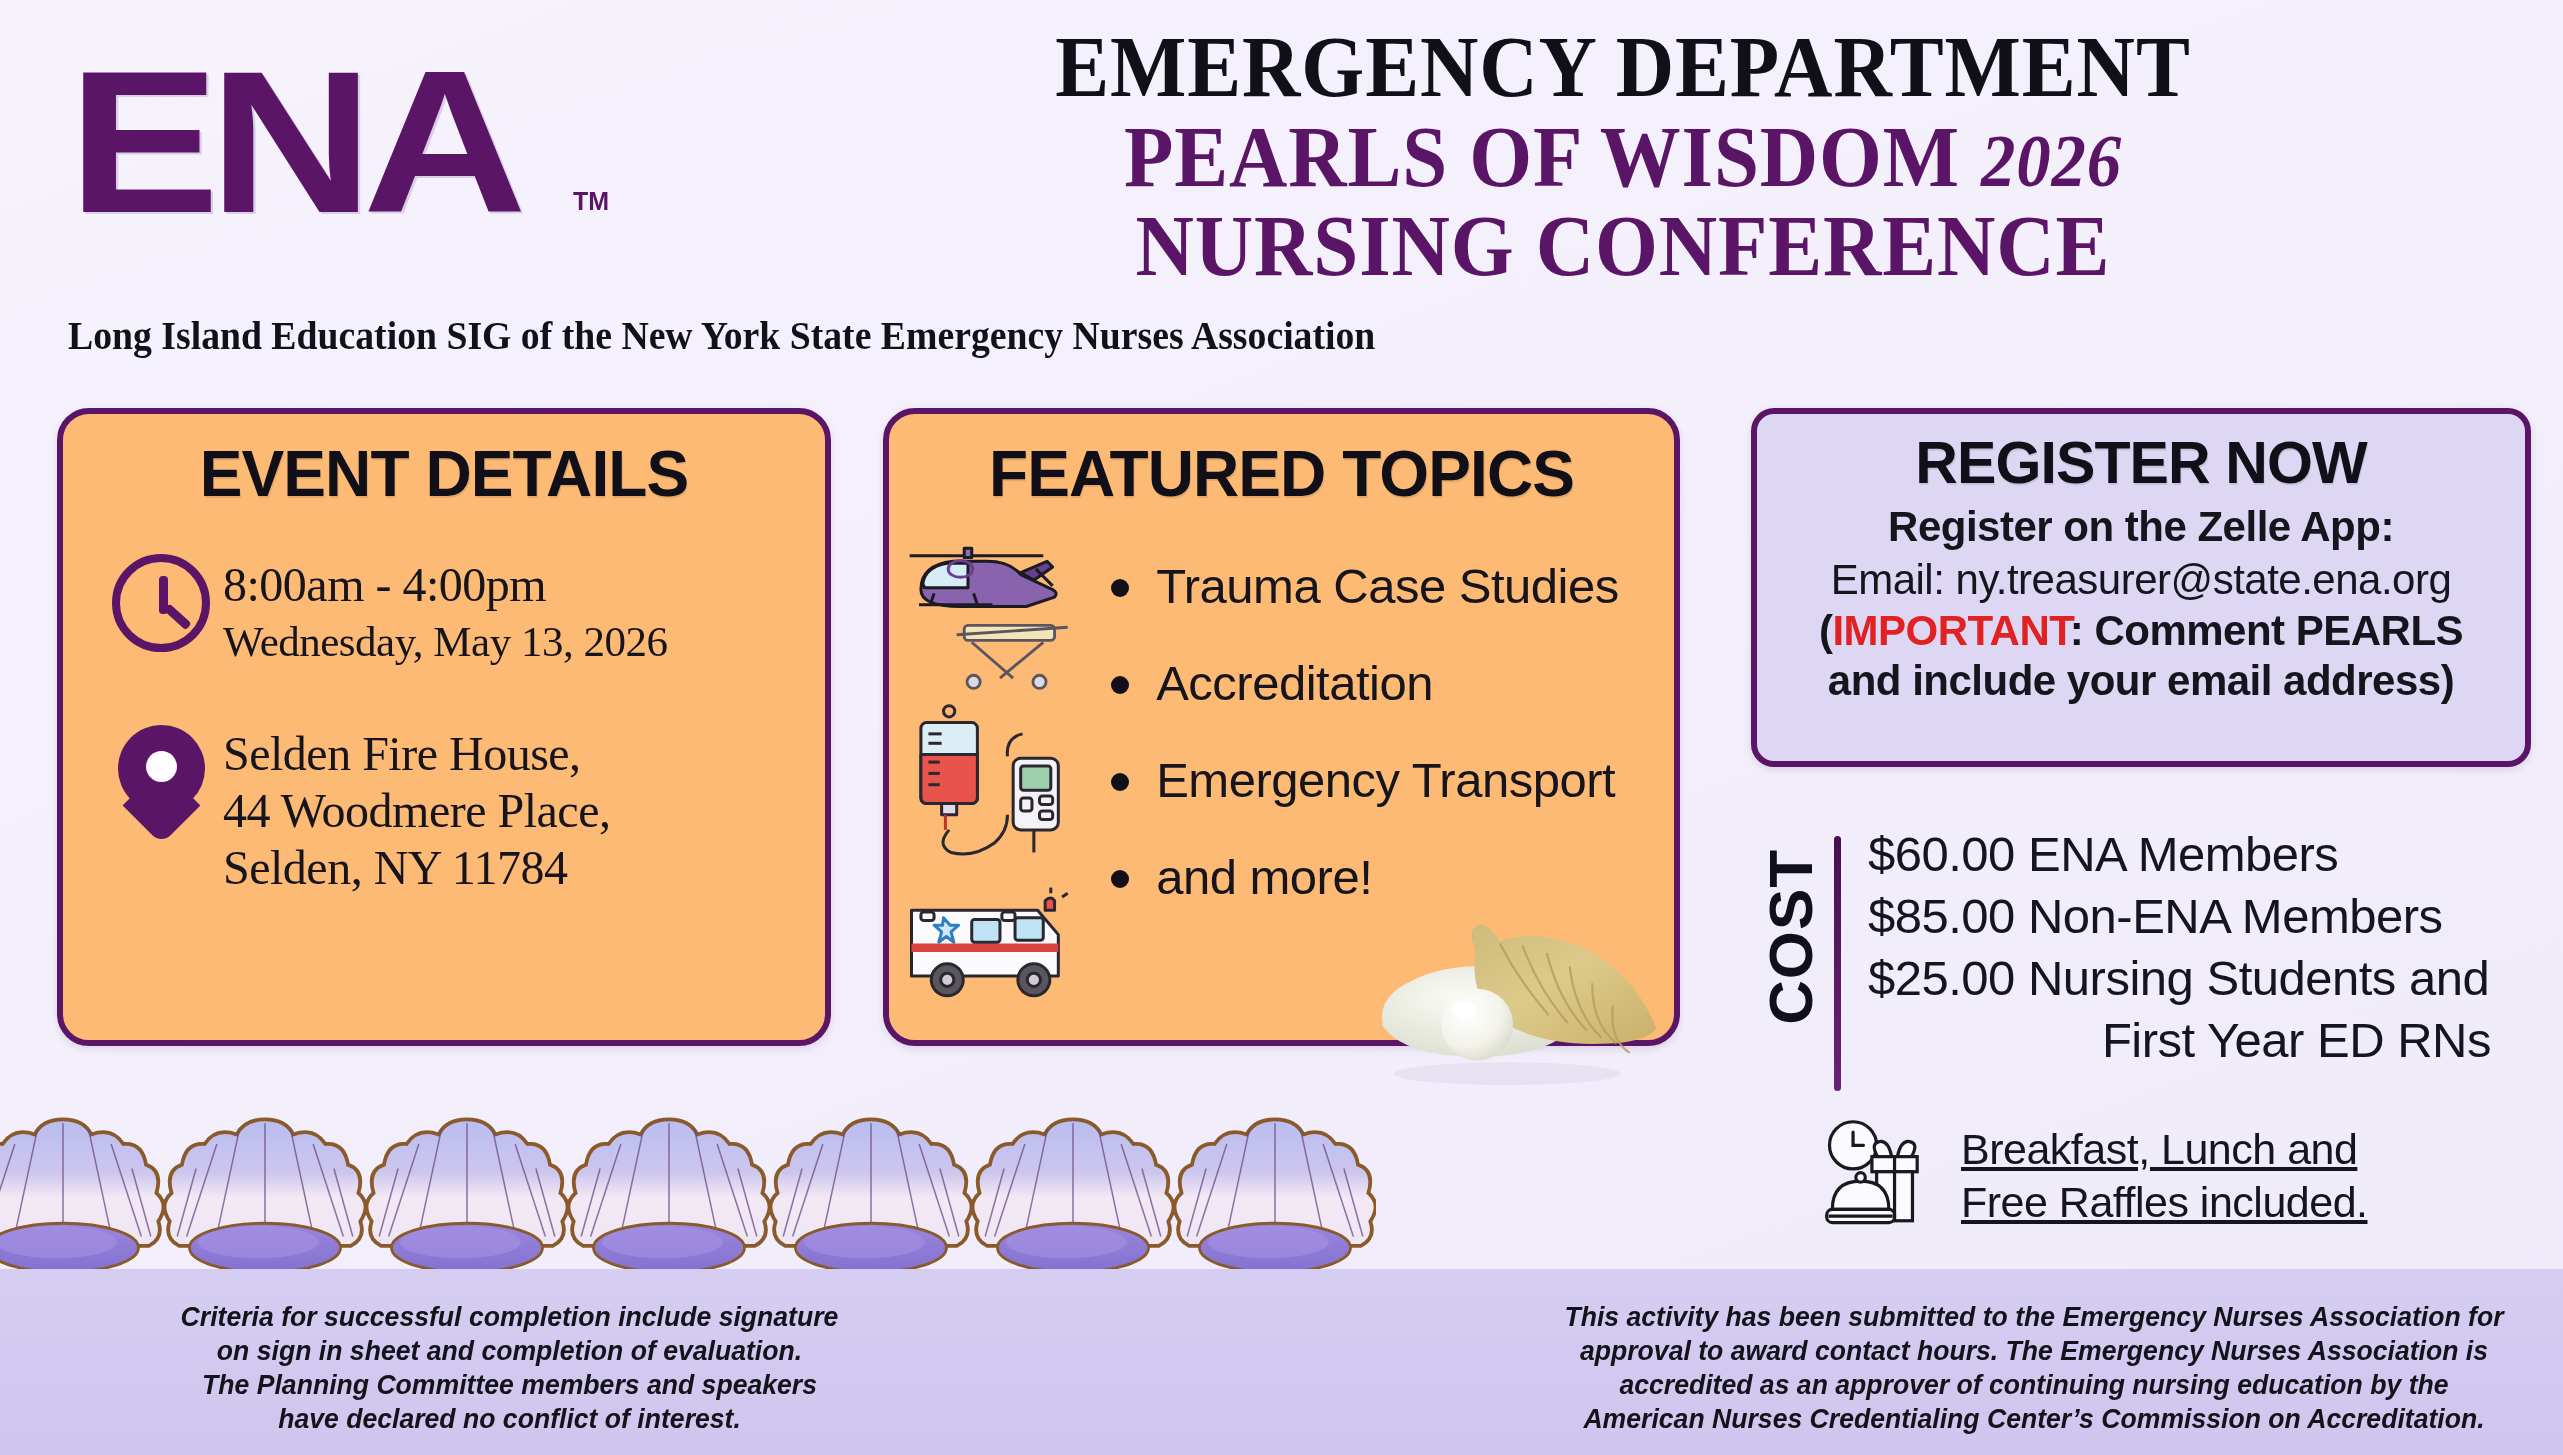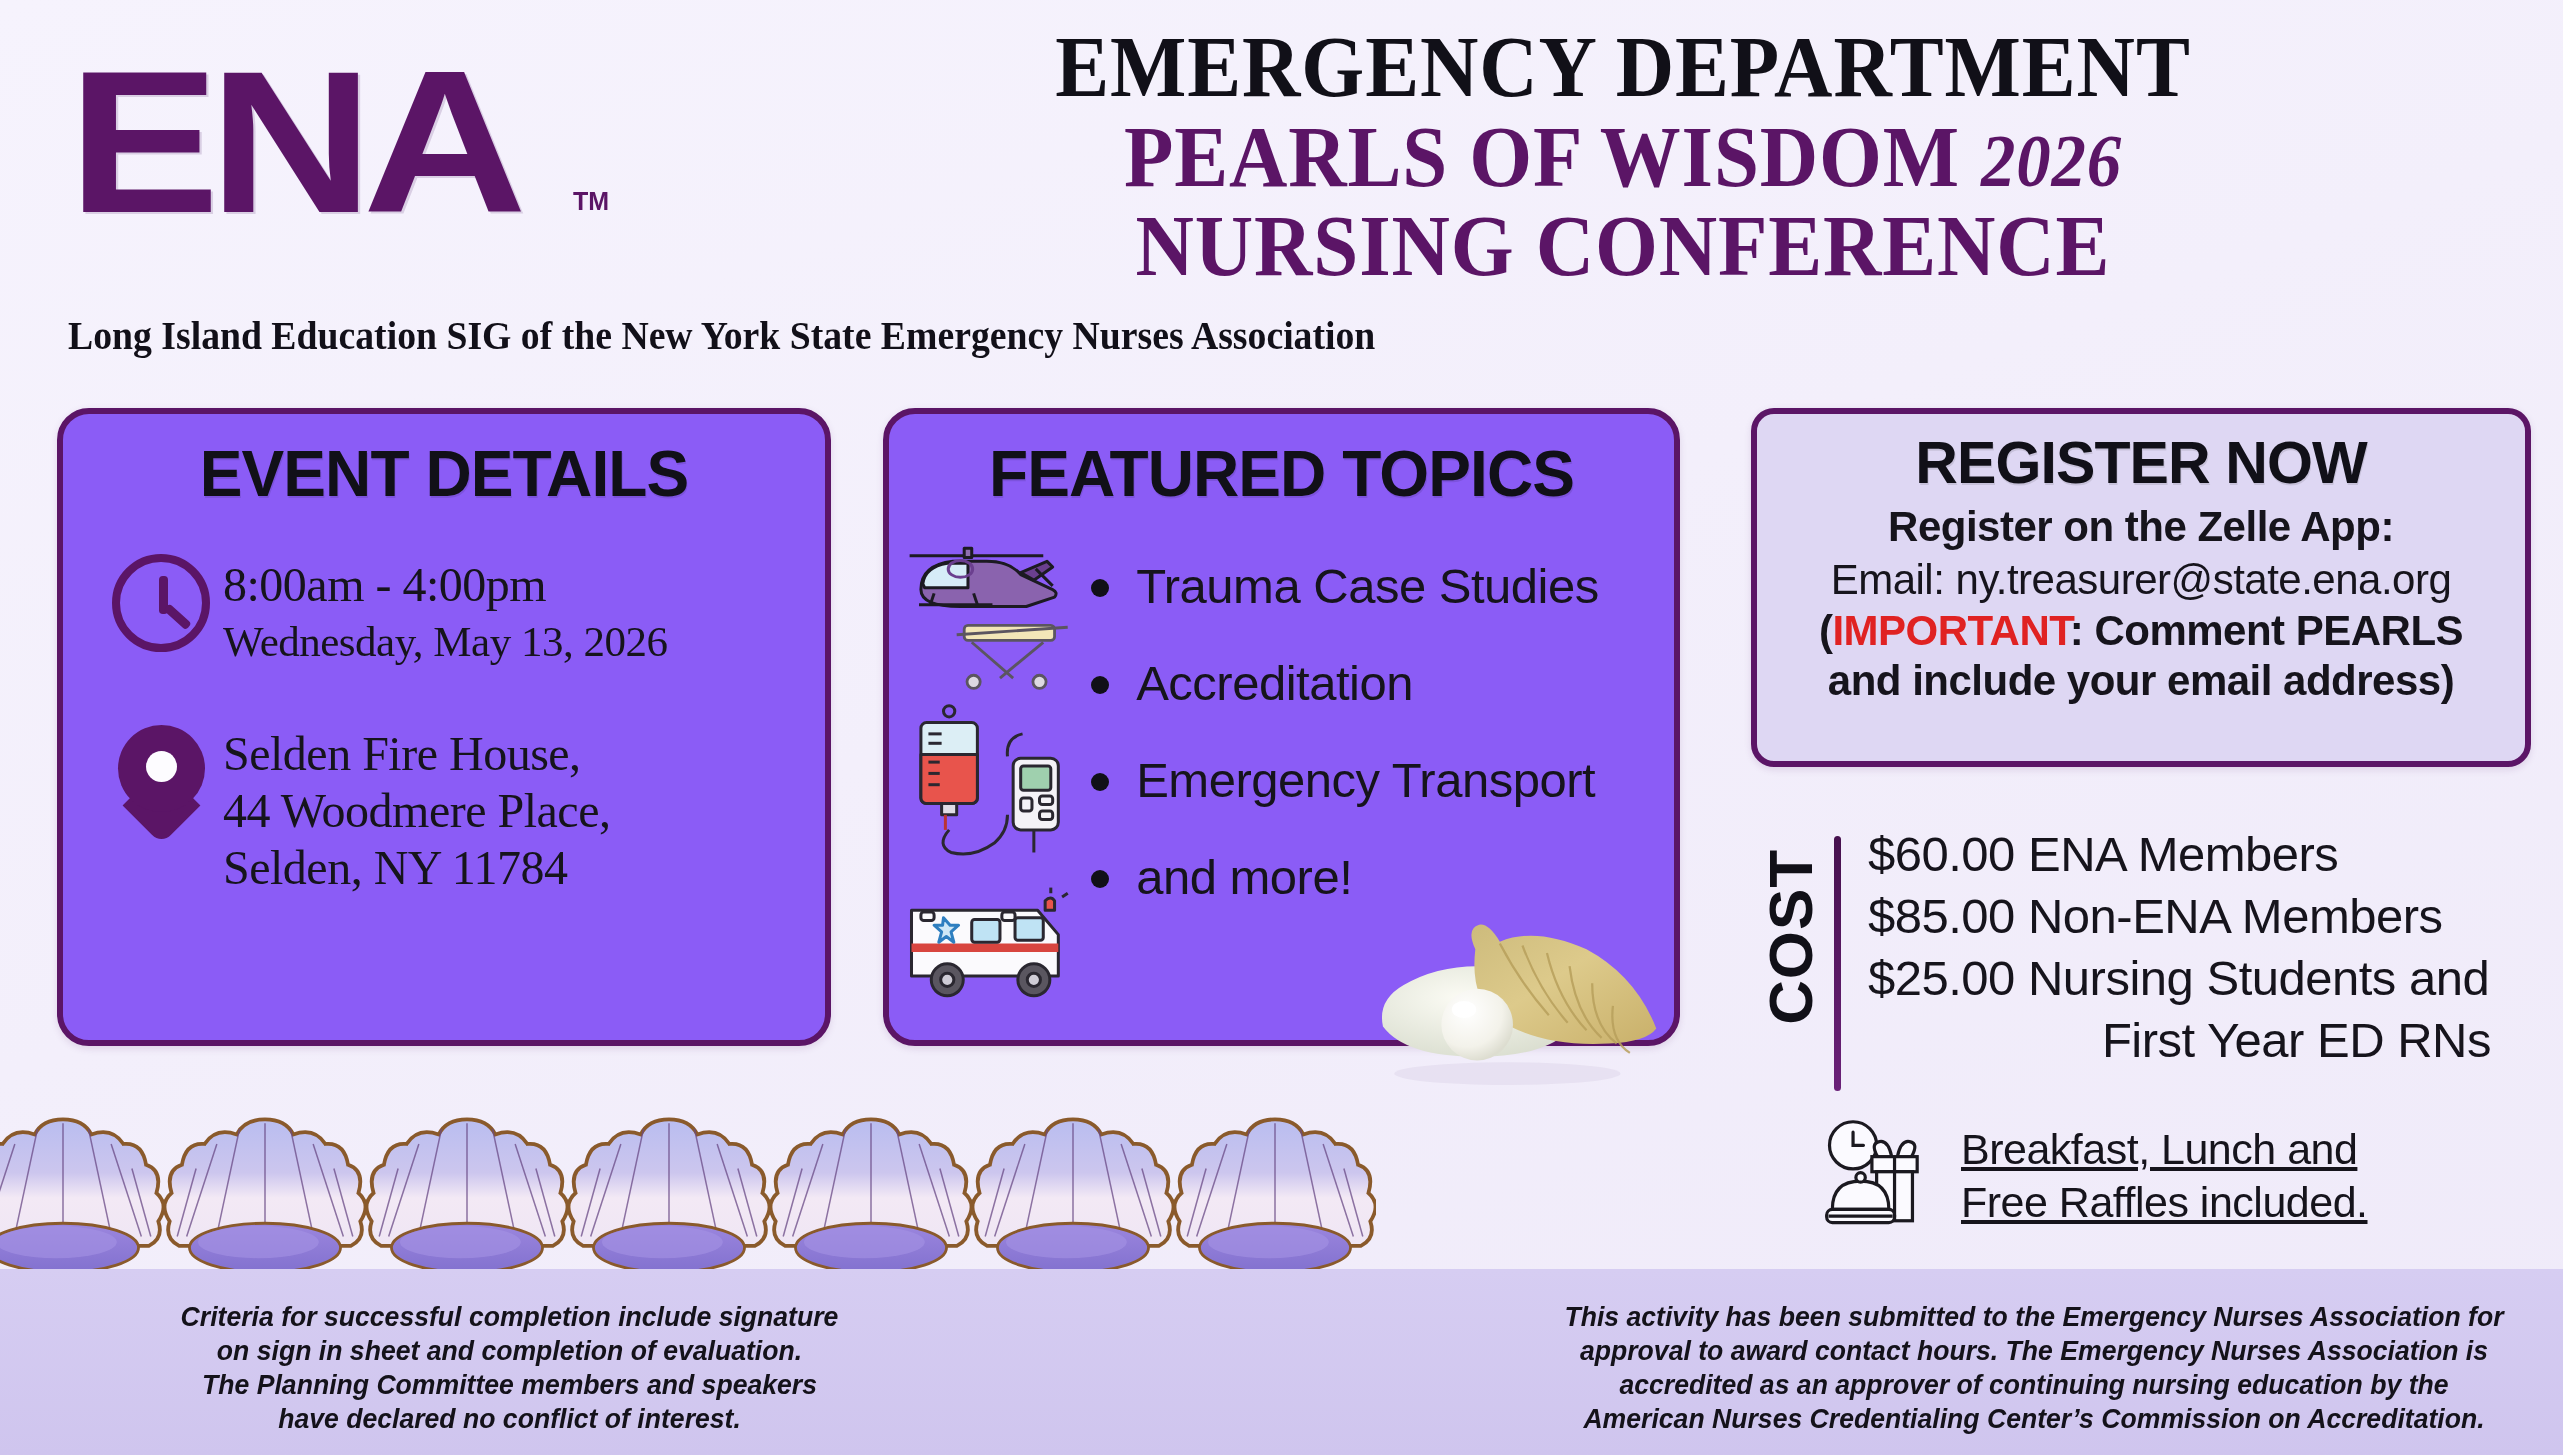--- a/index.html
+++ b/index.html
@@ -65,21 +65,21 @@
     font-size: 87px; color: #5b1566; letter-spacing: 0.9px;
     transform: scaleX(0.93); transform-origin: center;
     margin-top: 7.5px;
   }
 
   
   .card {
     position: absolute;
     border: 6.6px solid #5b1566;
     border-radius: 32px;
-    background: #8b5cf6;
+    background: #fdba74;
     box-shadow: 0 2.8px 7.5px rgba(90,40,110,.13);
   }
   #event-card  { left: 57px;  top: 408px; width: 774px;  height: 638px; }
   #topics-card { left: 883px; top: 408px; width: 797px;  height: 638px; }
   #register-card {
     left: 1751px; top: 408px; width: 780px; height: 359px;
     background: #ded7f3;
     border-radius: 23px;
   }
 
@@ -106,21 +106,21 @@
 
   .clock-ico { width: 98px; height: 98px; border: 8.5px solid #5b1566; border-radius: 50%; position: relative; margin-top: 3.8px;}
   .clock-ico::before { content:""; position:absolute; left:39px; top:13.2px; width:8.5px; height:38px; background:#5b1566; border-radius:3.8px; }
   .clock-ico::after  { content:""; position:absolute; left:42px; top:45px; width:8.5px; height:30px; background:#5b1566; border-radius:3.8px; transform-origin: top center; transform: rotate(-48deg);}
   .pin-ico { width: 87px; height: 113px; position: relative; margin-top: 5.7px; margin-left: 5.7px;}
   .pin-ico .pin-head { width: 87px; height: 87px; background:#5b1566; border-radius:50% 50% 50% 50%; position:absolute; top:0; left:0;}
   .pin-ico .pin-tip { position:absolute; left:16px; top:53px; width:55px; height:55px; background:#5b1566; transform: rotate(45deg); border-radius: 0 0 13.2px 0;}
   .pin-ico .pin-hole { position:absolute; left:28px; top:26.4px; width:31px; height:31px; background:#fdfcff; border-radius:50%; z-index:3;}
 
   
-  #topics-body { display: flex; margin-top: 24.5px; }
+  #topics-body { display: flex; margin-top: 24.5px; gap: 20px; }
   #topic-icons { flex: 0 0 189px; padding-left: 13.2px; }
   .topic-ico { height: 165px; position: relative; }
   #topic-list { flex: 1; padding-top: 22.6px; }
   .topic-item {
     font-size: 49px; line-height: 57px; color: #16141c;
     margin-bottom: 40px; position: relative; padding-left: 55px;
     letter-spacing: -0.5px;
   }
   .topic-item::before {
     content:""; position:absolute; left:9.4px; top:21px;

